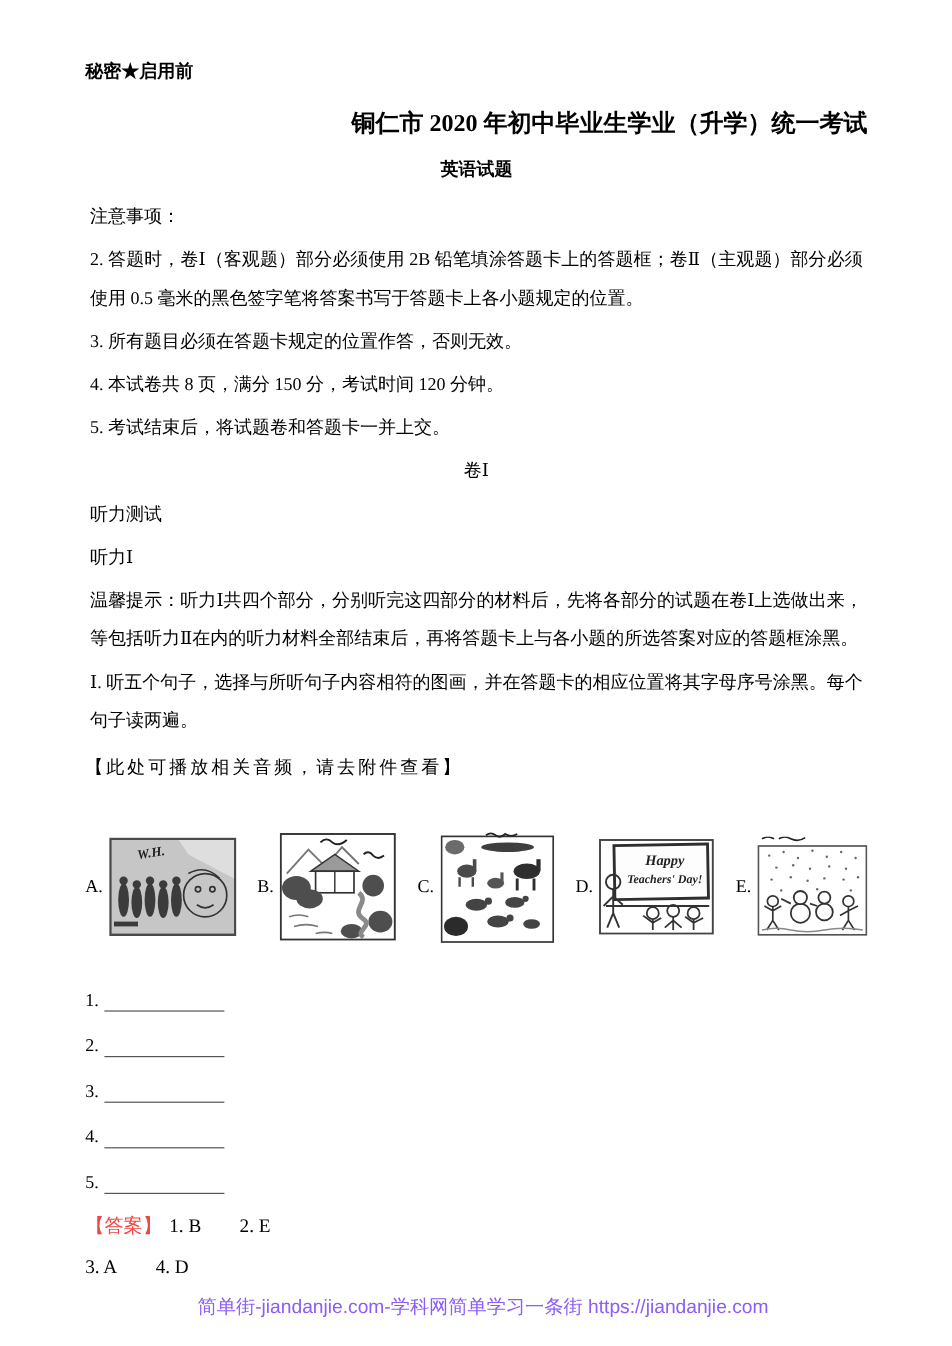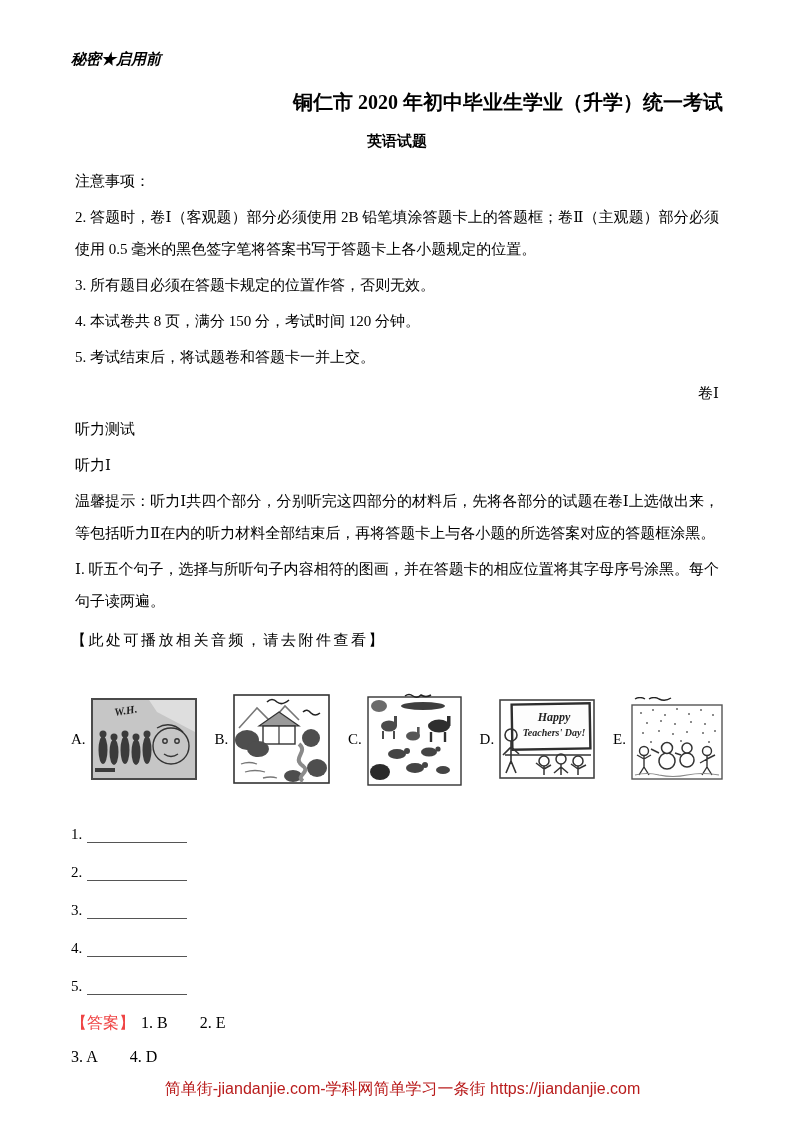--- a/index.html
+++ b/index.html
@@ -6,28 +6,28 @@
   body {
     width:793px; height:1122px;
     background:#ffffff;
     position:relative;
     overflow:hidden;
     font-family:"Liberation Serif","DejaVu Serif",serif;
     color:#000;
   }
   .page { padding:50px 70px 0 71px; }
 
-  .classification { font-size:15px; font-weight:bold;font-style:italic; }
+  .classification { font-size:15px; font-weight:bold; }
 
   .title    { font-size:20px; font-weight:bold; text-align:right; margin:20px 0 0 0; }
   .subtitle { font-size:15px; font-weight:bold; text-align:center; margin:16px 0 14px 0; }
 
   .para { font-size:15px; font-weight:normal; line-height:32px; margin:4px; text-align:justify; }
   .para.nojust { text-align:left; }
-  .center { text-align:right; }
+  .center { text-align:center; }
 
   .audio-note { font-size:15px; font-weight:normal; letter-spacing:2.5px; line-height:34px; margin-top:6px; }
 
   .pictures { display:flex; align-items:center; justify-content:space-between; margin-top:26px; height:112px; }
   .pic-option { display:flex; align-items:center; gap:5px; }
   .pic-label { font-size:15px; font-weight:normal; }
   .pic-frame svg { display:block; }
 
   .blanks { margin-top:14px; }
   .blank-row { height:34px; font-size:15px; font-weight:normal; display:flex; align-items:flex-end; padding-bottom:4px; }
@@ -39,21 +39,21 @@
   .ans-row + .ans-row { margin-top:2px; }
   .ans-label { }
   .ans-pair { }
   .ans-gap { display:inline-block; width:32px; }
   .ans-gap-sm { display:inline-block; width:6px; }
 
   .footer {
     position:absolute; left:12px; right:0; bottom:22px;
     text-align:center;
     font-family:"Liberation Sans","DejaVu Sans",sans-serif;
-    font-size:16px; color:#b91c1c; font-weight:normal;
+    font-size:16px; color:#8b5cf6; font-weight:normal;
   }
 
   .hand { font-style:italic; }
 </style>
 </head>
 <body>
 
 <div class="page">
 
   <div class="classification">秘密★启用前</div>

